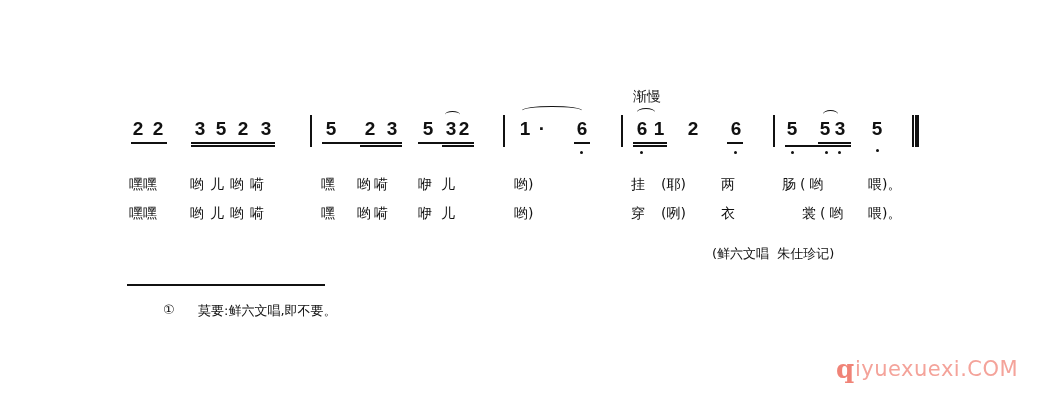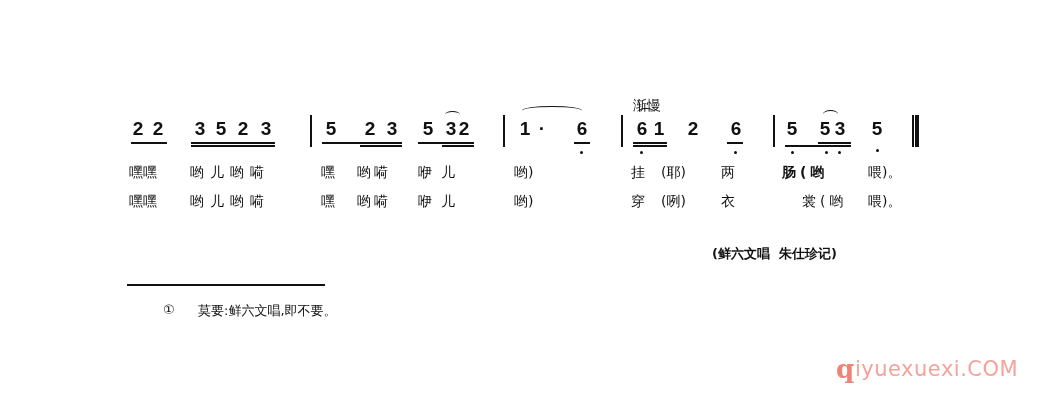--- a/index.html
+++ b/index.html
@@ -5,33 +5,33 @@
   html, body { margin: 0; padding: 0; background: #ffffff; }
   body { width: 1054px; height: 400px; position: relative; overflow: hidden;
          font-family: "DejaVu Sans", sans-serif; color: #111; }
   .abs { position: absolute; }
   .note { position: absolute; top: 119px; font-family: "Liberation Sans", sans-serif;
           font-weight: bold; font-size: 19px; line-height: 20px; width: 14px; text-align: center; }
   .uline { position: absolute; height: 1.5px; background: #111; }
   .dot { position: absolute; width: 3px; height: 3px; background: #111; border-radius: 50%; }
   .bar { position: absolute; top: 115px; width: 1.5px; height: 32px; background: #111; }
   .slur { position: absolute; border-top: 1.5px solid #111; border-radius: 50% 50% 0 0; }
-  .lyric { position: absolute; font-size: 14px; line-height: 16px; white-space: pre; }
-  .credit { position: absolute; font-size: 13px; white-space: pre; font-weight: bold; }
+  .lyric { position: absolute; font-size: 14px; line-height: 16px; white-space: pre; margin-top: 12px; }
+  .credit { position: absolute; font-size: 13px; white-space: pre; }
   .foot { position: absolute; font-size: 13px; white-space: pre; }
   .tempo { position: absolute; font-size: 14px; }
   .wm { position: absolute; font-family: "DejaVu Sans", sans-serif; color: #f4a39a; font-size: 21px; letter-spacing: 0.5px; }
   .wm-q { position: absolute; font-family: "DejaVu Serif", serif; font-weight: bold; color: #f08377; font-size: 26px; }
 </style>
 </head>
 <body>
 
 <div>
 
-  <div class="tempo" style="left:633px; top:88px;margin-top:9px;">渐慢</div>
+  <div class="tempo" style="left:633px; top:88px;">渐慢</div>
 
   <div class="slur" style="left:445px; top:111px; width:15px; height:6px;"></div>
   <div class="slur" style="left:522px; top:106px; width:60px; height:8px;"></div>
   <div class="slur" style="left:637px; top:108px; width:18px; height:7px;"></div>
   <div class="slur" style="left:823px; top:110px; width:15px; height:7px;"></div>
 
   <div class="note" style="left:131px;">2</div>
   <div class="note" style="left:151px;">2</div>
   <div class="note" style="left:193px;">3</div>
   <div class="note" style="left:214px;">5</div>
@@ -91,21 +91,21 @@
   <div>
     <span class="lyric" style="left:129px; top:164px;">嘿嘿</span>
     <span class="lyric" style="left:190px; top:164px; letter-spacing:6px;">哟儿哟嗬</span>
     <span class="lyric" style="left:321px; top:164px;">嘿</span>
     <span class="lyric" style="left:357px; top:164px; letter-spacing:3px;">哟嗬</span>
     <span class="lyric" style="left:418px; top:164px; letter-spacing:9px;">咿儿</span>
     <span class="lyric" style="left:514px; top:164px;">哟)</span>
     <span class="lyric" style="left:631px; top:164px;">挂</span>
     <span class="lyric" style="left:661px; top:164px;">(耶)</span>
     <span class="lyric" style="left:721px; top:164px;">两</span>
-    <span class="lyric" style="left:782px; top:164px; letter-spacing:4px;font-weight:bold;">肠(哟</span>
+    <span class="lyric" style="left:782px; top:164px; letter-spacing:4px;">肠(哟</span>
     <span class="lyric" style="left:868px; top:164px;">喂)。</span>
   </div>
 
   <div>
     <span class="lyric" style="left:129px; top:193px;">嘿嘿</span>
     <span class="lyric" style="left:190px; top:193px; letter-spacing:6px;">哟儿哟嗬</span>
     <span class="lyric" style="left:321px; top:193px;">嘿</span>
     <span class="lyric" style="left:357px; top:193px; letter-spacing:3px;">哟嗬</span>
     <span class="lyric" style="left:418px; top:193px; letter-spacing:9px;">咿儿</span>
     <span class="lyric" style="left:514px; top:193px;">哟)</span>

